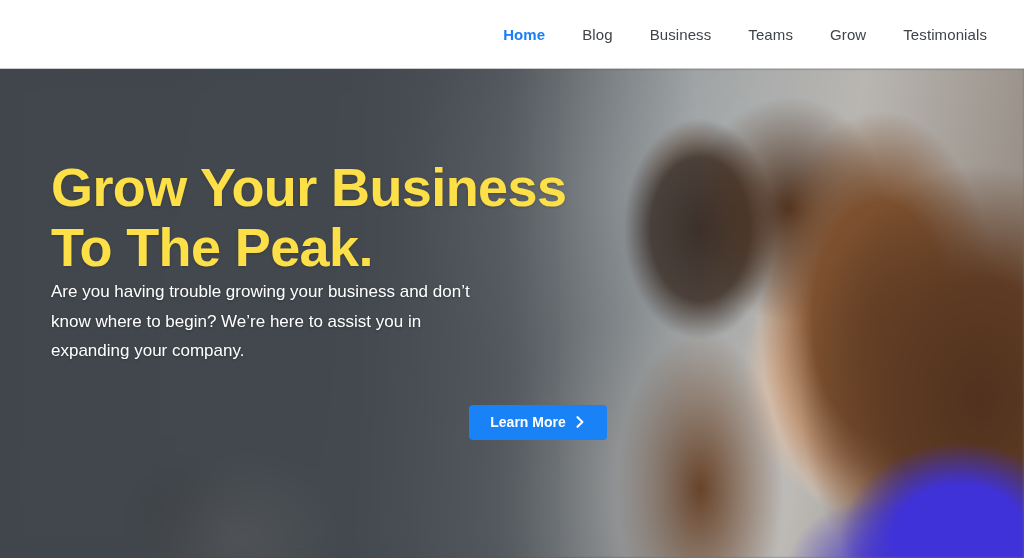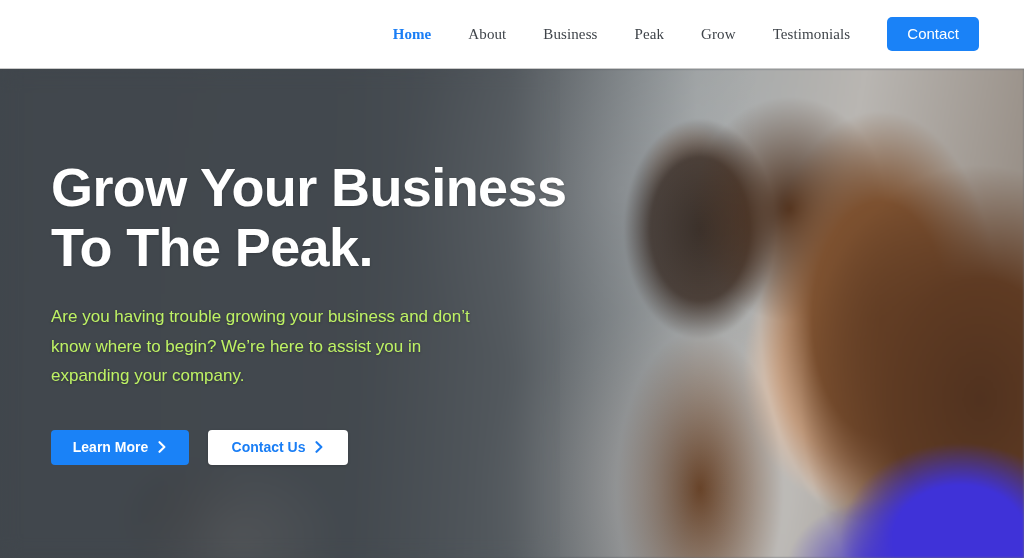--- a/index.html
+++ b/index.html
@@ -12,21 +12,21 @@
 
   
   #header {
     position:absolute; top:0; left:0; width:1024px; height:69px;
     background:#ffffff; border-bottom:1px solid #c9c9c9;
     display:flex; align-items:center; justify-content:flex-end;
   }
   #nav { display:flex; align-items:center; }
   .nav-link {
     font-size:15px; color:#3f444a; text-decoration:none;
-    margin-right:37px; white-space:nowrap; letter-spacing:0.1px;font-family:Liberation Serif, serif;
+    margin-right:37px; white-space:nowrap; letter-spacing:0.1px;
   }
   .nav-link.active { color:#1a7ef5; font-weight:bold; }
   #contact-button {
     background:#1a82f7; color:#ffffff; font-size:15px;
     border:none; border-radius:5px;
     padding:0 20px; height:34px; line-height:34px;
     margin-right:45px; cursor:pointer; white-space:nowrap;
     font-family:"Liberation Sans", sans-serif;
   }
 
@@ -78,57 +78,56 @@
   #hero-blur-left {
     position:absolute; top:0; left:0; width:560px; height:489px;
     backdrop-filter:blur(9px);
   }
 
   #hero-content {
     position:absolute; top:0; left:0; width:1024px; height:489px;
     padding-left:51px; padding-top:88px;
   }
   #hero-title {
-    color:#ffffff; font-size:54px; font-weight:bold;
+    color:#fde047; font-size:54px; font-weight:bold;
     line-height:60px; letter-spacing:-0.6px;
     text-shadow:0 1px 3px rgba(0,0,0,0.18);
     white-space:pre-line;
   }
   #hero-subtitle {
-    color:#bef264; font-size:17px; line-height:29.5px;
-    margin-top:25px; max-width:500px; white-space:pre-line;
+    color:#ffffff; font-size:17px; line-height:29.5px;
+    max-width:500px; white-space:pre-line;
     text-shadow:0 1px 3px rgba(0,0,0,0.3);
   }
-  #hero-actions { display:flex; align-items:center; margin-top:39px; }
+  #hero-actions { display:flex; align-items:center; margin-top:39px;flex-direction:column; }
   .cta {
     display:inline-flex; align-items:center; justify-content:center;
     height:35px; border:none; border-radius:4px; cursor:pointer;
     font-size:14px; font-weight:bold; white-space:nowrap;
     font-family:"Liberation Sans", sans-serif;
   }
   #learn-more-button { background:#1a82f7; color:#ffffff; width:138px; }
   #contact-us-button { background:#ffffff; color:#1a7ef5; width:140px; margin-left:19px;
                        box-shadow:0 1px 3px rgba(0,0,0,0.18); }
   .chev { margin-left:10px; display:inline-block; line-height:0; }
 </style>
 </head>
 <body>
 
 <div id="page">
 
   <div id="header">
     <nav id="nav">
       <a class="nav-link active" href="#">Home</a>
-      <a class="nav-link" href="#">About</a>
+      <a class="nav-link" href="#">Blog</a>
       <a class="nav-link" href="#">Business</a>
-      <a class="nav-link" href="#">Peak</a>
+      <a class="nav-link" href="#">Teams</a>
       <a class="nav-link" href="#">Grow</a>
       <a class="nav-link" href="#">Testimonials</a>
     </nav>
-    <button id="contact-button">Contact</button>
   </div>
 
   <div id="hero">
     <div id="hero-photo"></div>
     <div id="hero-overlay"></div>
     <div id="hero-blur-left"></div>
 
     <div id="hero-content">
       <h1 id="hero-title">Grow Your Business
 To The Peak.</h1>
@@ -139,25 +138,17 @@
       <div id="hero-actions">
         <button class="cta" id="learn-more-button">
           <span>Learn More</span>
           <span class="chev">
             <svg width="9" height="12" viewBox="0 0 9 12" aria-hidden="true">
               <path d="M1.5 1.2 L6.4 6 L1.5 10.8" fill="none" stroke="#ffffff" stroke-width="2.1" stroke-linecap="round" stroke-linejoin="round"></path>
             </svg>
           </span>
         </button>
 
-        <button class="cta" id="contact-us-button">
-          <span>Contact Us</span>
-          <span class="chev">
-            <svg width="9" height="12" viewBox="0 0 9 12" aria-hidden="true">
-              <path d="M1.5 1.2 L6.4 6 L1.5 10.8" fill="none" stroke="#1a7ef5" stroke-width="2.1" stroke-linecap="round" stroke-linejoin="round"></path>
-            </svg>
-          </span>
-        </button>
       </div>
     </div>
   </div>
 
 </div>
 
 </body></html>

